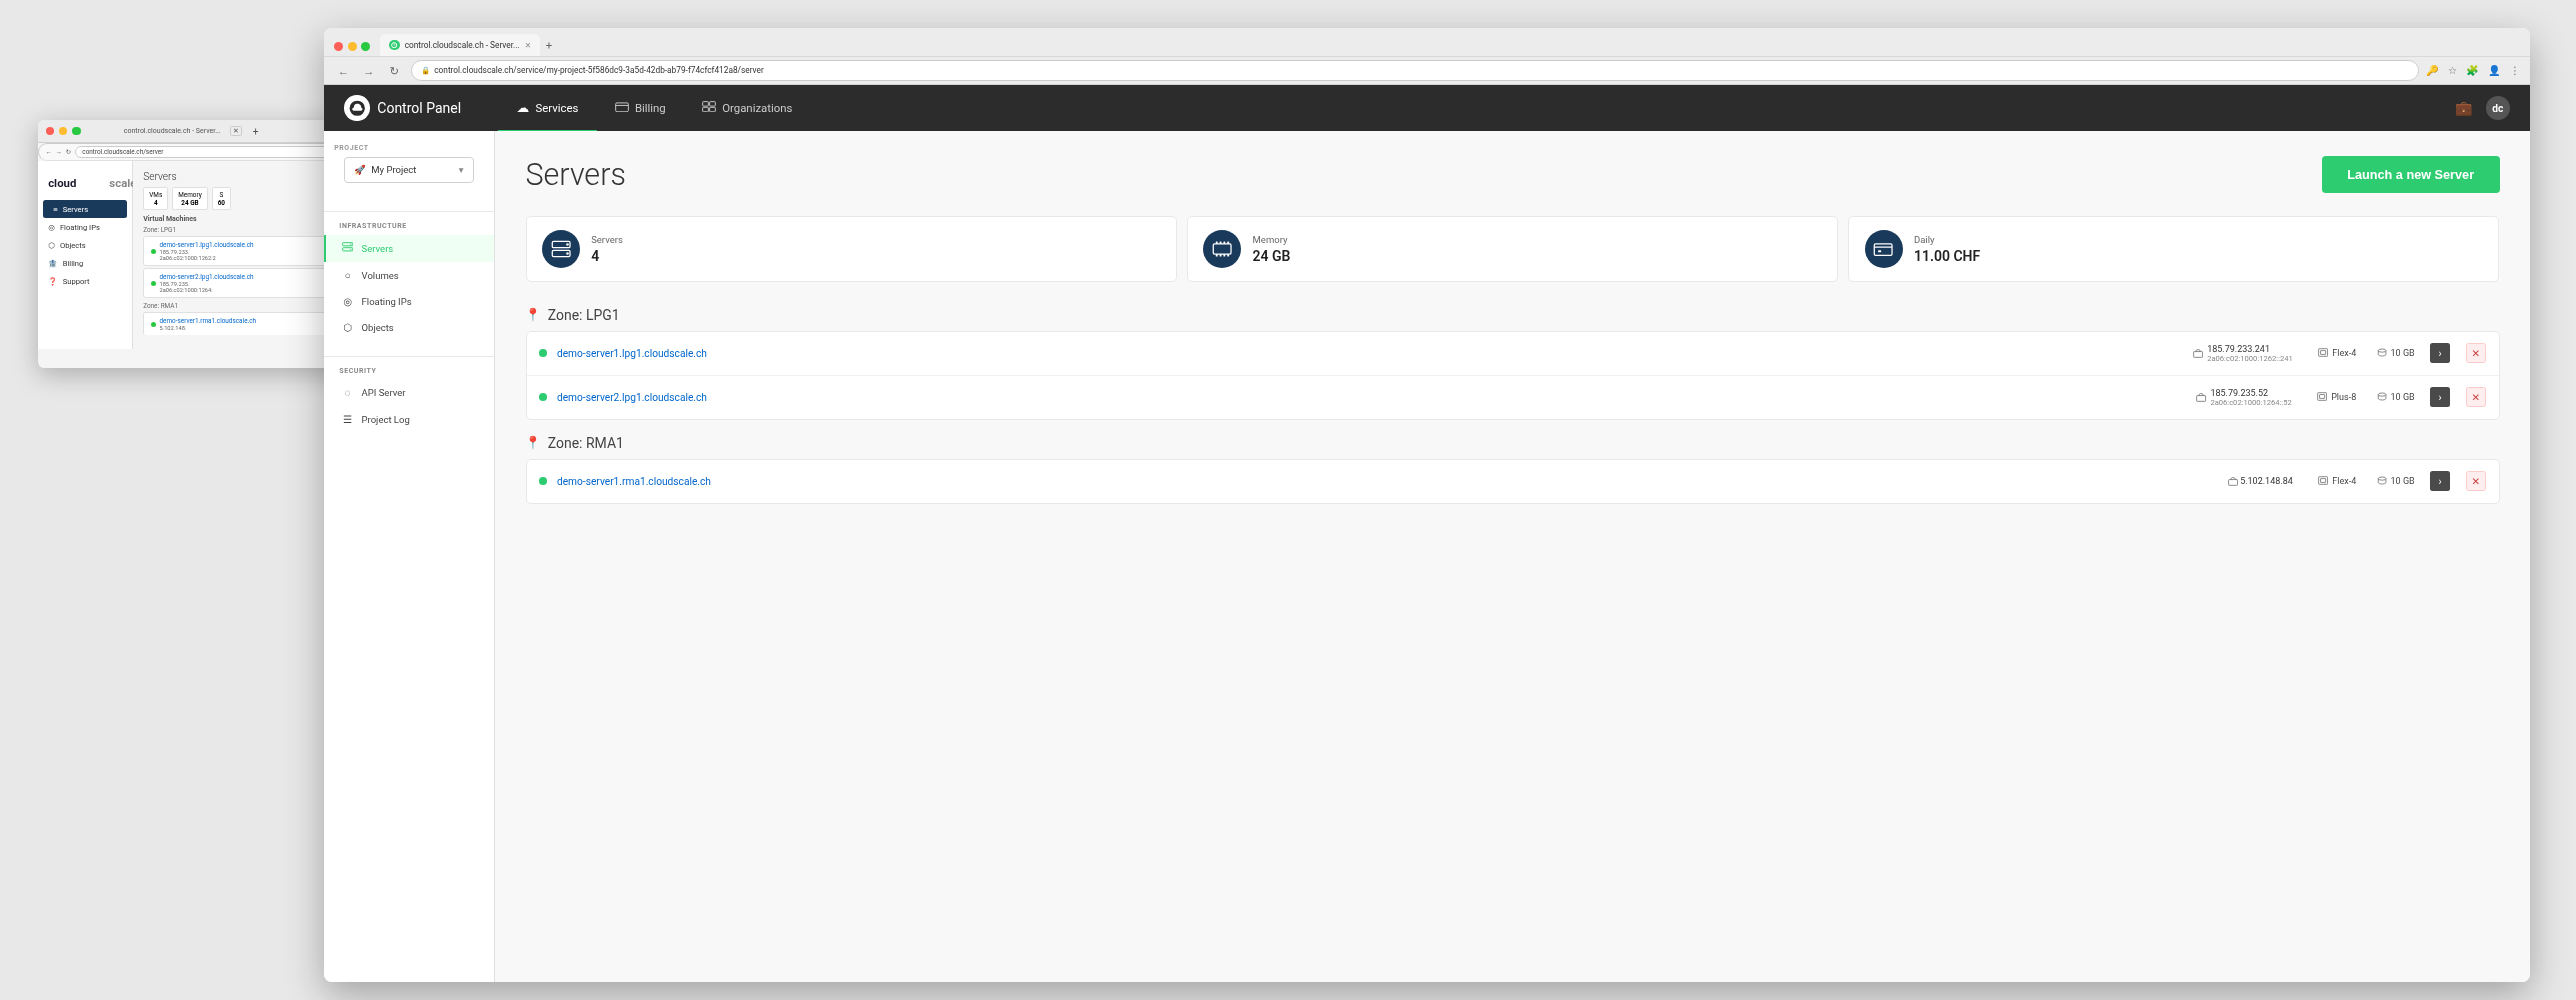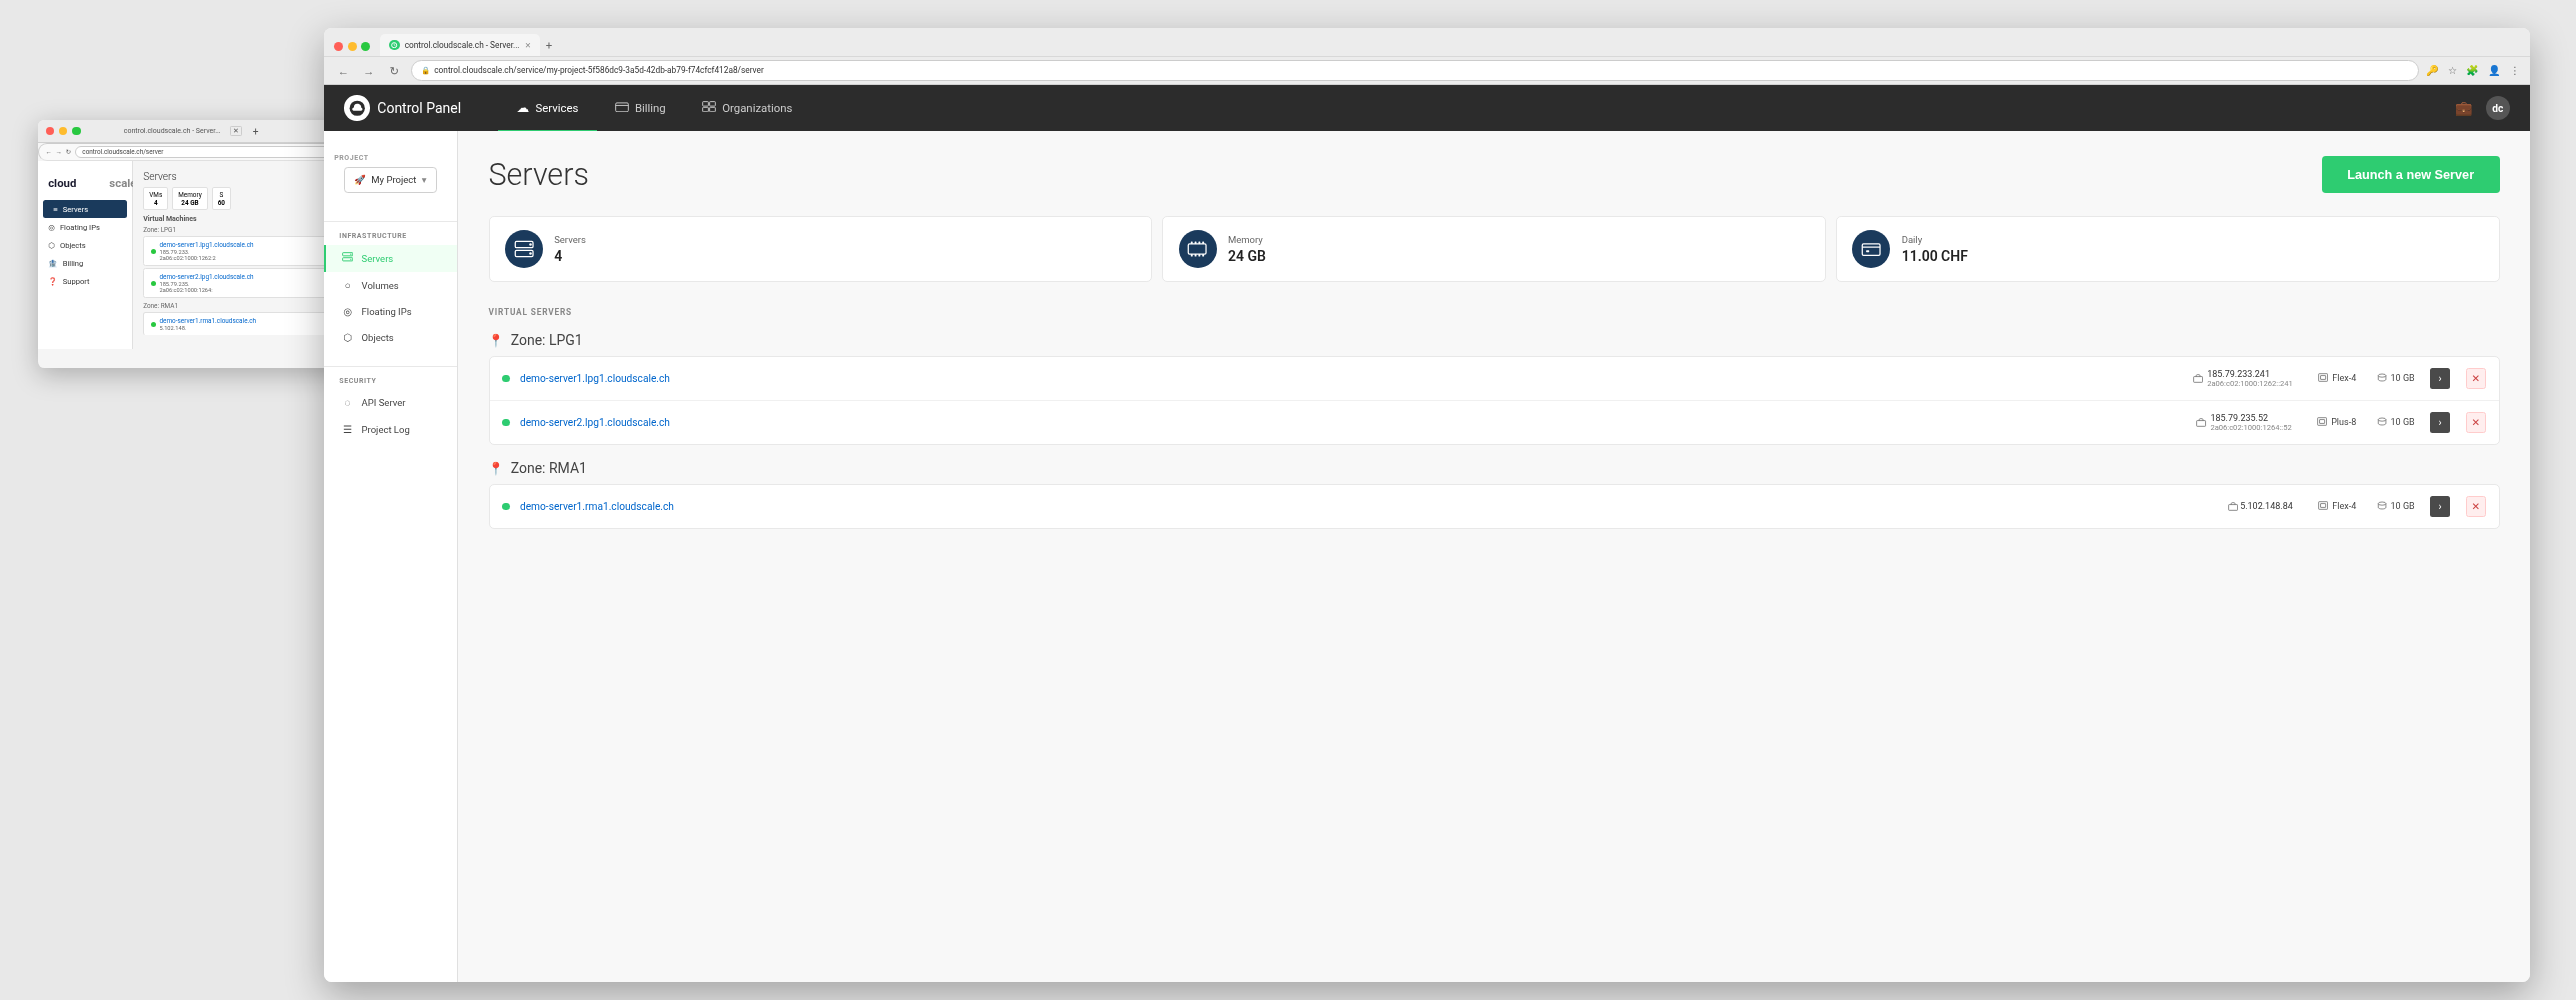--- a/index.html
+++ b/index.html
@@ -300,25 +300,25 @@
 
     
     .content-area {
       display: flex;
       flex: 1;
       overflow: hidden;
     }
 
     
     .sidebar {
-      width: 134px;
+      width: 171px;
       background: #fff;
       border-right: 0.6px solid #e0e0e0;
       flex-shrink: 0;
-      padding: 23px 0;
+      padding: 13px 0;
     }
     .sidebar-section-label {
       font-size: 7px;
       font-weight: 700;
       color: #888;
       letter-spacing: 0.08em;
       text-transform: uppercase;
       padding: 0 15.3px;
       margin-bottom: 5.1px;
     }
@@ -780,21 +780,20 @@
                 <rect x="8" y="16" width="5" height="3" rx="1" fill="white"></rect>
               </svg>
             </div>
             <div class="stat-info">
               <div class="stat-label">Daily</div>
               <div class="stat-value">11.00 CHF</div>
             </div>
           </div>
         </div>
 
-        <div class="section-label">VIRTUAL SERVERS</div>
 
         <div class="zone-header">
           <span class="zone-icon">📍</span>
           <span>Zone: LPG1</span>
         </div>
         <div class="server-table">
 
           <div class="server-row">
             <div class="server-status"></div>
             <a class="server-name" href="#">demo-server1.lpg1.cloudscale.ch</a>

